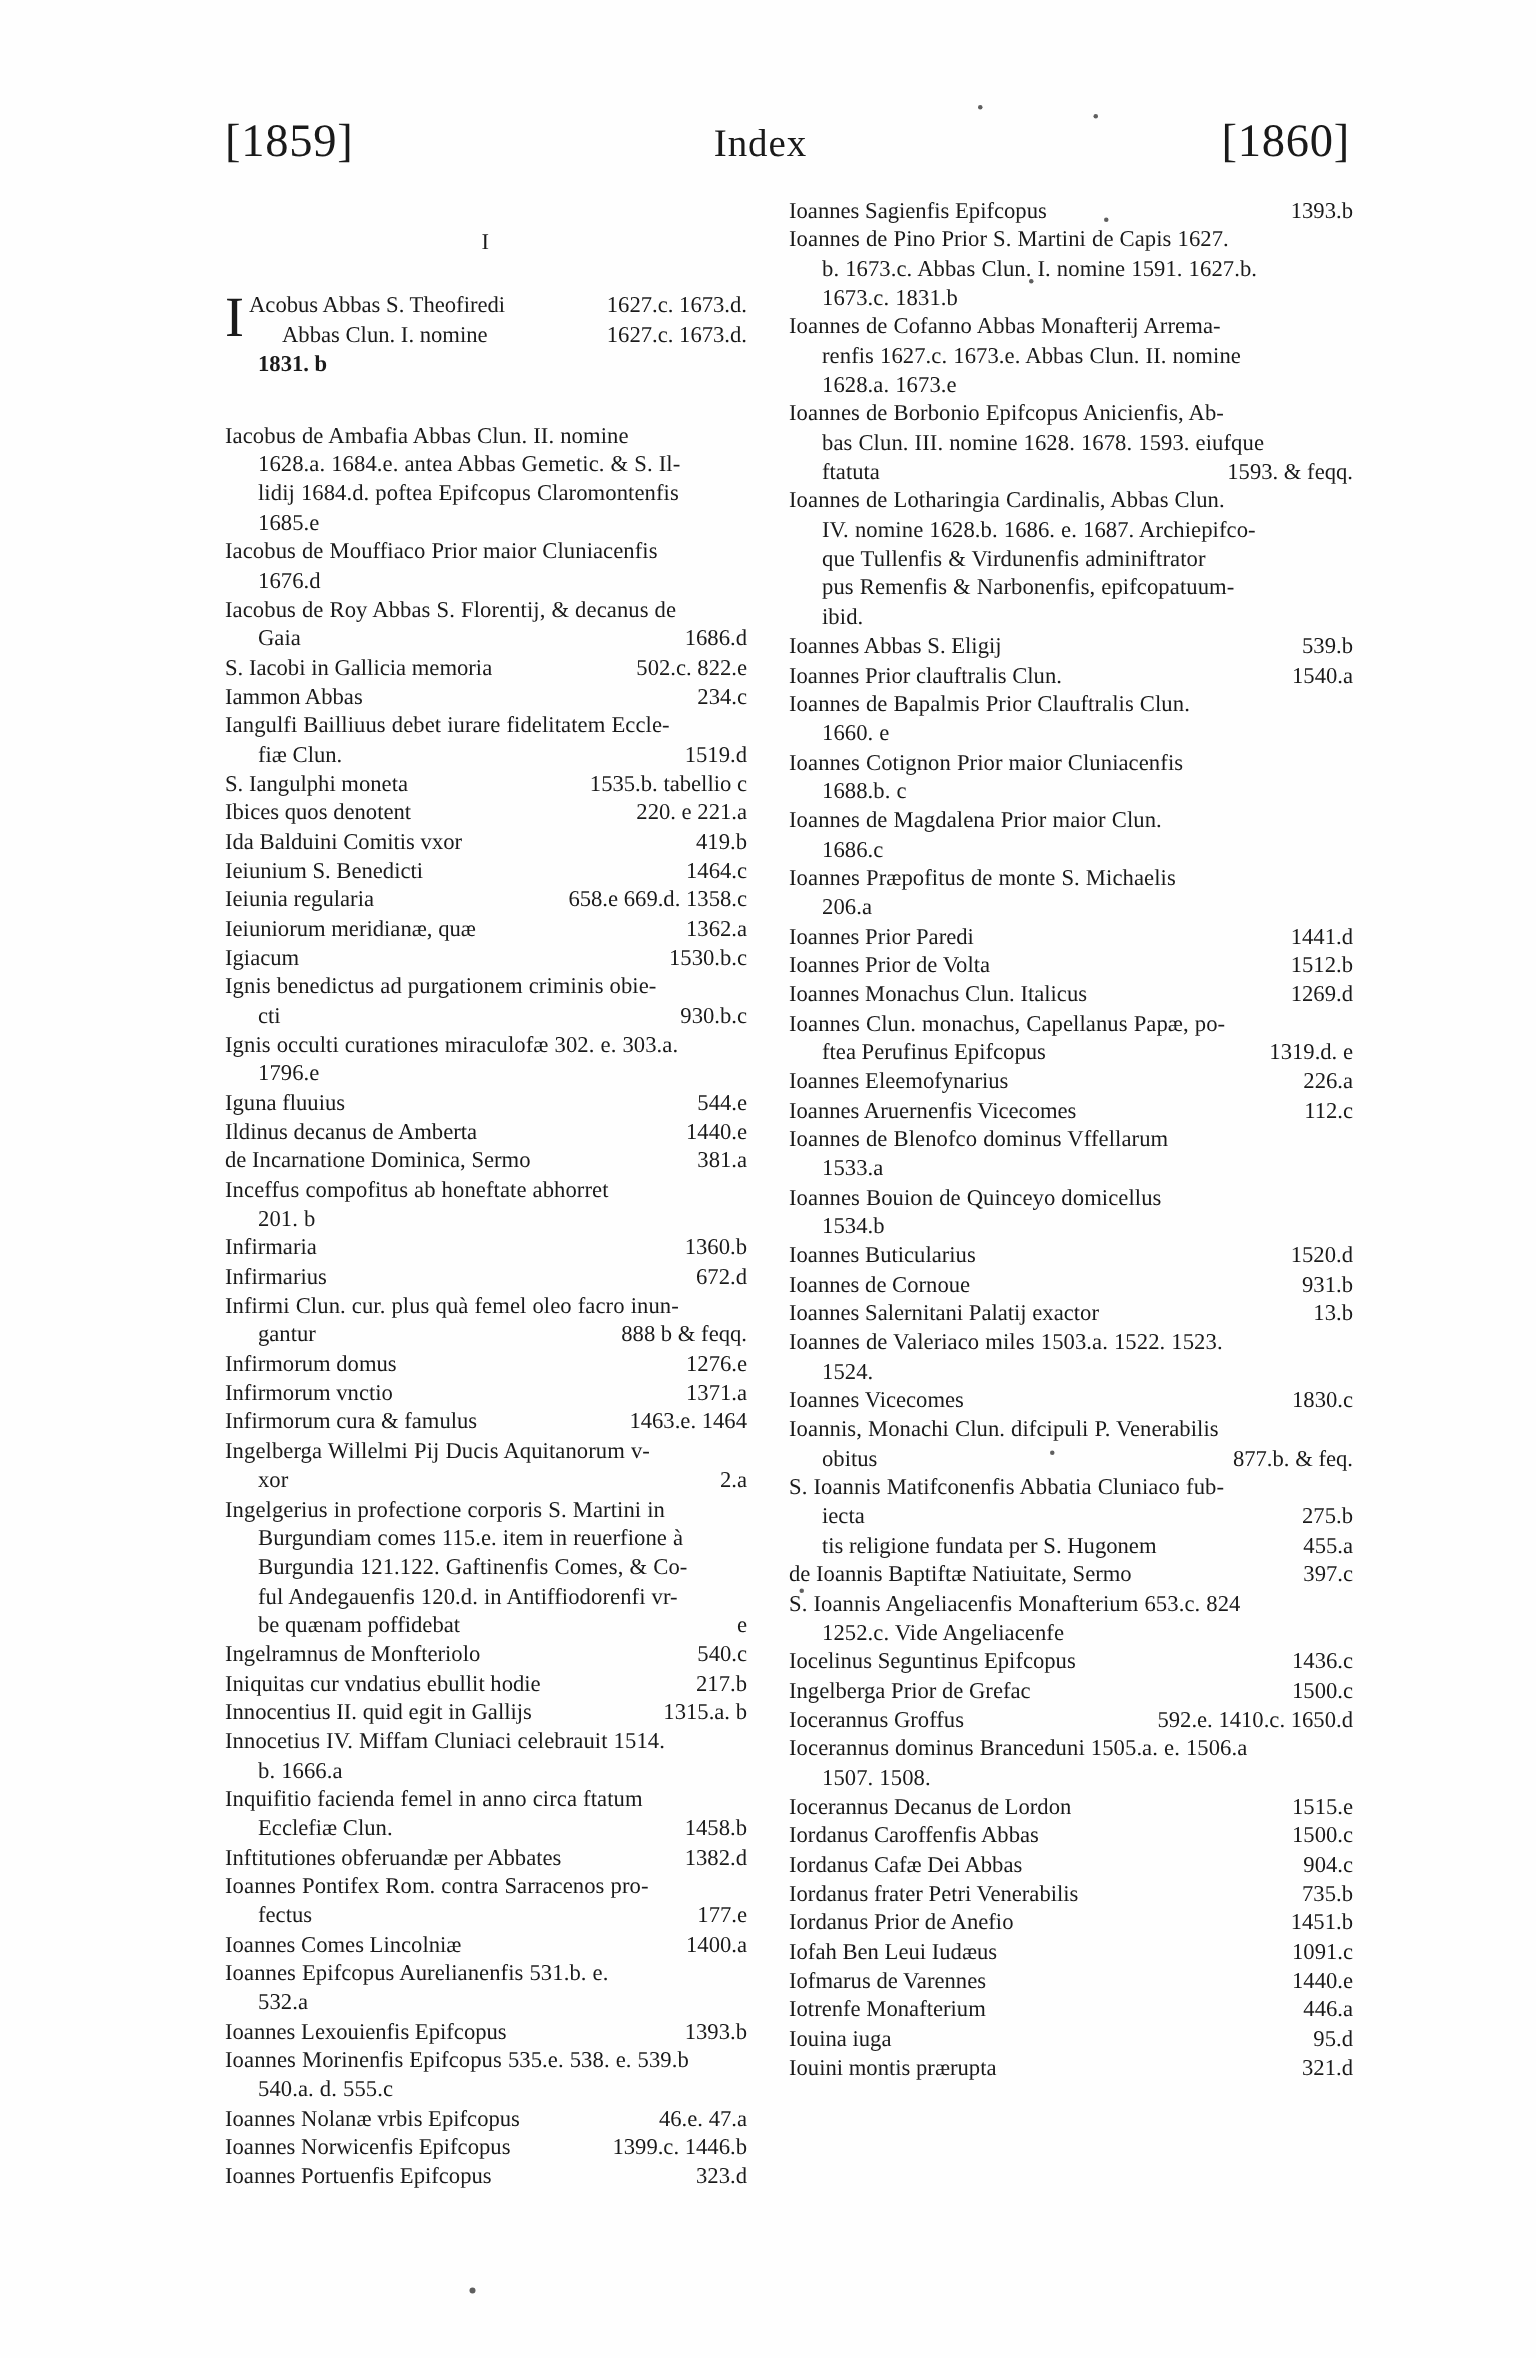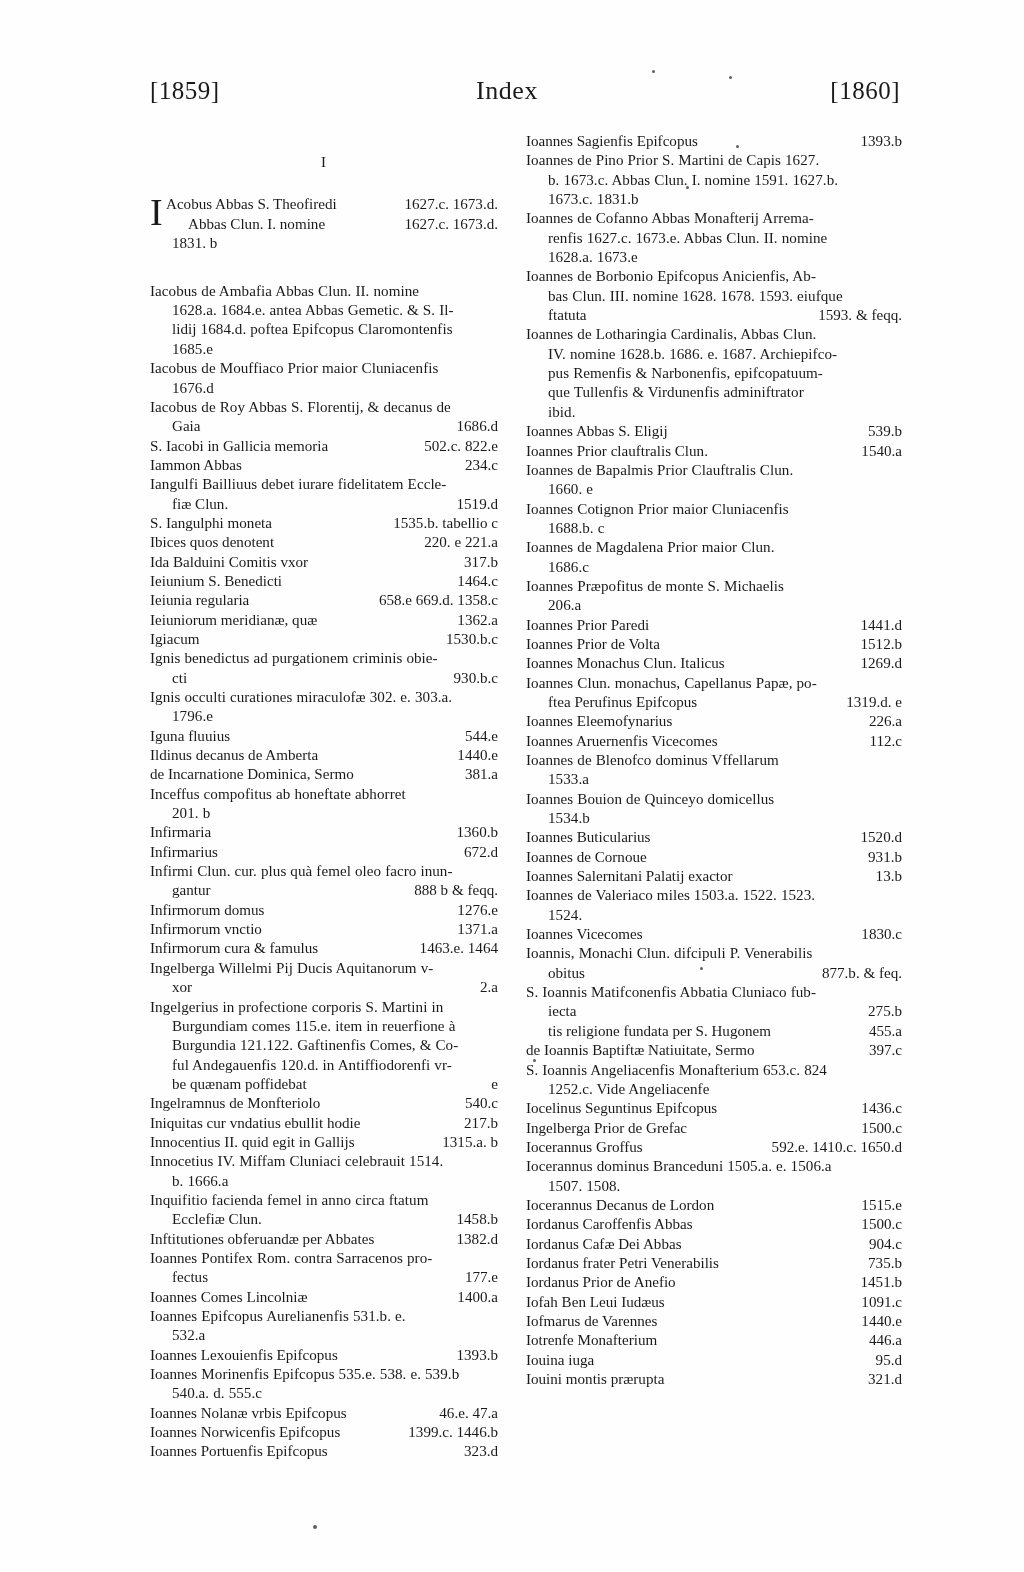--- a/index.html
+++ b/index.html
@@ -25,21 +25,21 @@
     position: absolute;
     top: 76px;
     left: 150px;
     width: 750px;
     height: 44px;
     display: flex;
     align-items: baseline;
     justify-content: space-between;
   }
   .folio {
-    font-size: 25px;
+    font-size: 31px;
     letter-spacing: 0.5px;
     font-family: "Liberation Serif", "DejaVu Serif", serif;
   }
   .head-title {
     font-size: 26px;
     letter-spacing: 0.6px;
     position: relative;
     left: -18px;
   }
   
@@ -125,20 +125,21 @@
     display: flex;
     justify-content: space-between;
     font-size: 15.1px;
     line-height: 19.6px;
     gap: 8px;
   }
   .dropcap-lines .l3 {
     font-size: 15.1px;
     line-height: 19.6px;
     padding-left: 6px;
+    font-weight: bold;
   }
   .dropcap-lines .l2 { padding-left: 22px; gap: 17px; }
 
   
   .speck {
     position: absolute;
     background: #2a2a2a;
     border-radius: 50%;
     opacity: 0.75;
   }
@@ -218,21 +219,21 @@
           <div class="entry-row">
             <span class="hw">S. Iangulphi moneta</span>
             <span class="loc">1535.b. tabellio c</span>
           </div>
           <div class="entry-row">
             <span class="hw">Ibices quos denotent</span>
             <span class="loc">220. e 221.a</span>
           </div>
           <div class="entry-row">
             <span class="hw">Ida Balduini Comitis vxor</span>
-            <span class="loc">317.b</span>
+            <span class="loc">419.b</span>
           </div>
           <div class="entry-row">
             <span class="hw">Ieiunium S. Benedicti</span>
             <span class="loc">1464.c</span>
           </div>
           <div class="entry-row">
             <span class="hw">Ieiunia regularia</span>
             <span class="loc">658.e 669.d. 1358.c</span>
           </div>
           <div class="entry-row">
@@ -399,22 +400,22 @@
             <div class="entry" style="padding-left: 0px; text-indent: 0px;">Ioannes de Borbonio Epifcopus Anicienfis, Ab-</div>
             <div class="entry" style="padding-left: 22px; text-indent: 0px;">bas Clun. III. nomine 1628. 1678. 1593. eiufque</div>
             <div class="cont-row">
               <span>ftatuta</span>
               <span class="loc">1593. &amp; feqq.</span>
             </div>
           </div>
           <div>
             <div class="entry" style="padding-left: 0px; text-indent: 0px;">Ioannes de Lotharingia Cardinalis, Abbas Clun.</div>
             <div class="entry" style="padding-left: 22px; text-indent: 0px;">IV. nomine 1628.b. 1686. e. 1687. Archiepifco-</div>
+            <div class="entry" style="padding-left: 22px; text-indent: 0px;">que Tullenfis &amp; Virdunenfis adminiftrator</div>
             <div class="entry" style="padding-left: 22px; text-indent: 0px;">pus Remenfis &amp; Narbonenfis, epifcopatuum-</div>
-            <div class="entry" style="padding-left: 22px; text-indent: 0px;">que Tullenfis &amp; Virdunenfis adminiftrator</div>
             <div class="entry" style="padding-left: 22px; text-indent: 0px;">ibid.</div>
           </div>
           <div class="entry-row">
             <span class="hw">Ioannes Abbas S. Eligij</span>
             <span class="loc">539.b</span>
           </div>
           <div class="entry-row">
             <span class="hw">Ioannes Prior clauftralis Clun.</span>
             <span class="loc">1540.a</span>
           </div>

